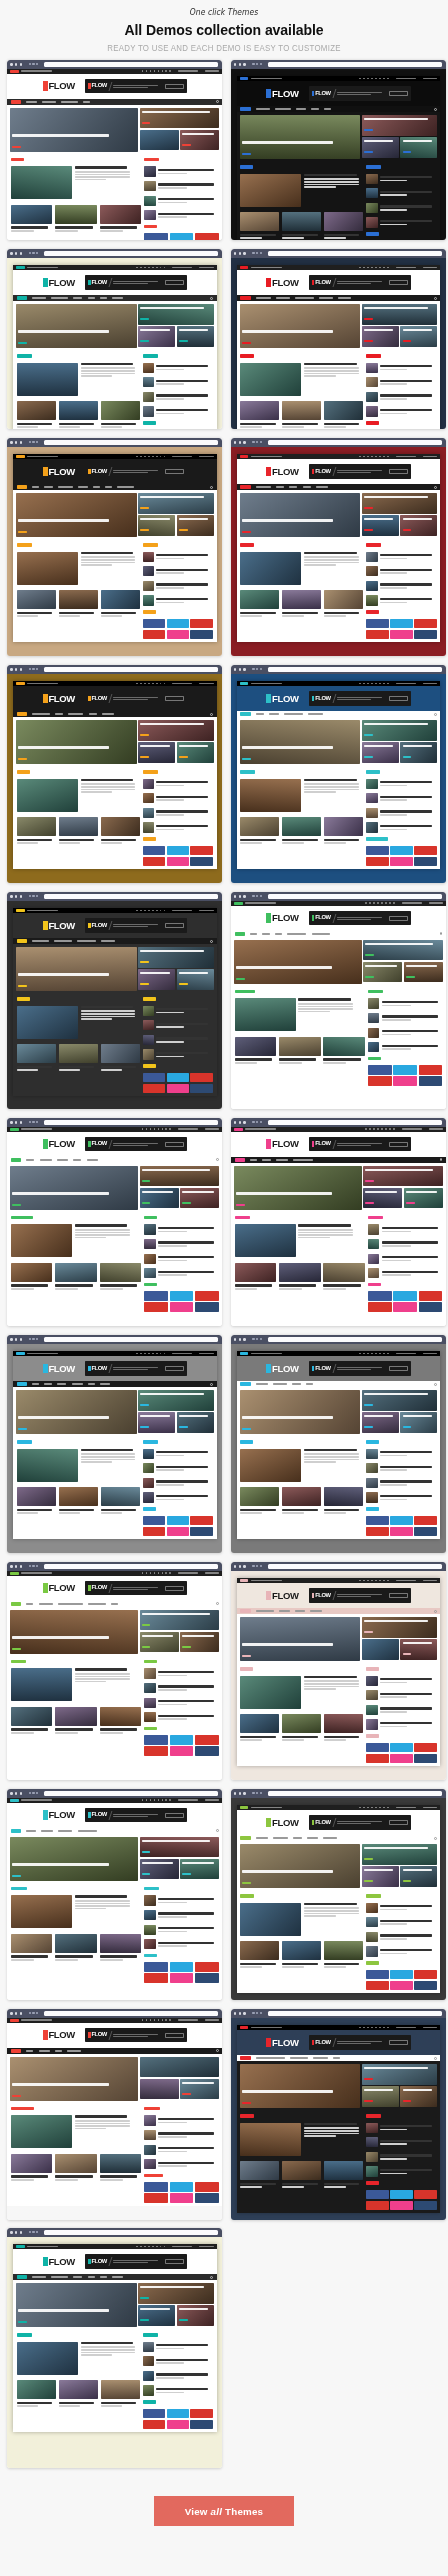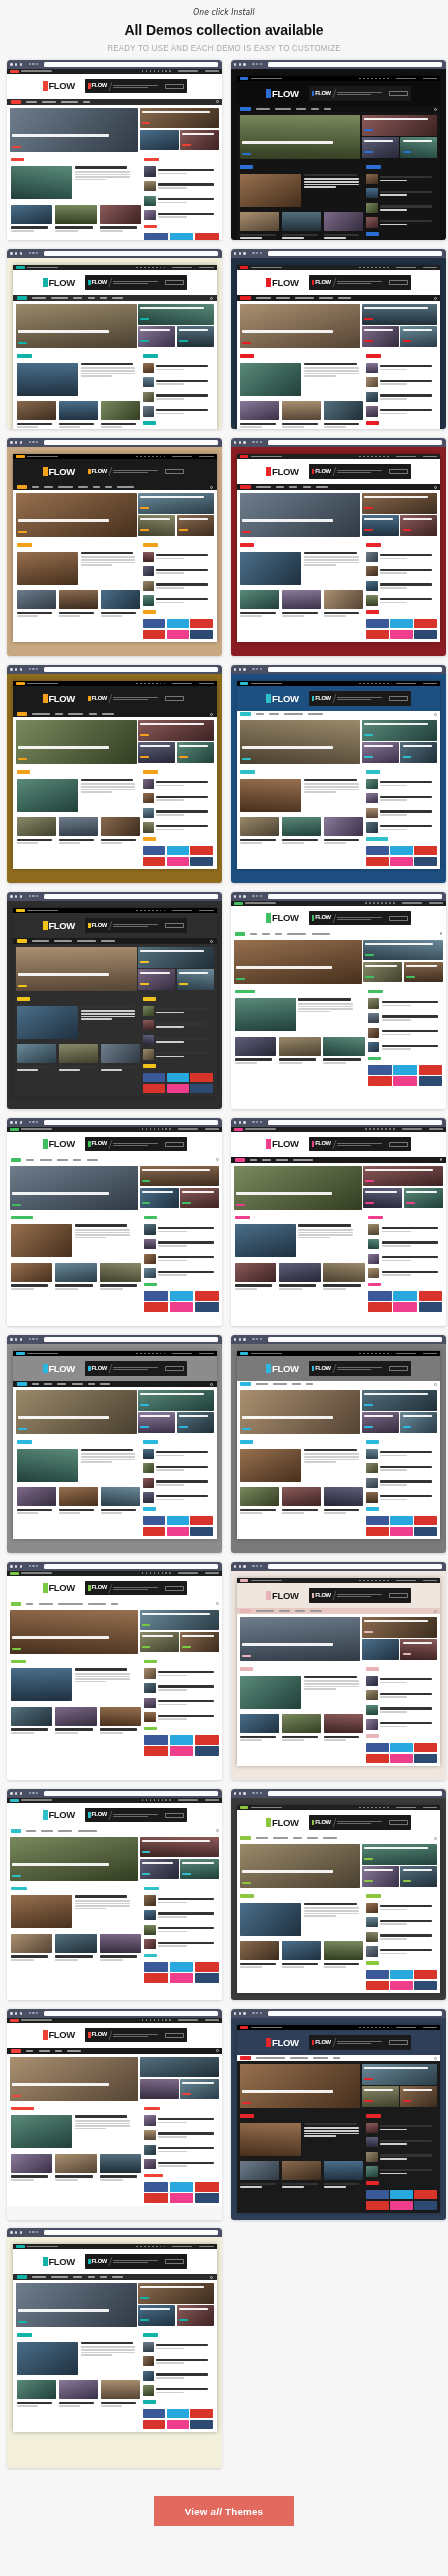--- a/index.html
+++ b/index.html
@@ -98,21 +98,21 @@
     display:inline-block; padding:9.5px 31px; border:0; cursor:pointer;
     font-family:"Liberation Sans Narrow","Liberation Sans",sans-serif;
     font-weight:700; font-size:9.8px; color:#fff; letter-spacing:0.2px;
   }
   .cta-btn em { font-style:italic; font-weight:700; }
 </style>
 </head>
 <body>
 
 <div class="hdr">
-  <div class="eyebrow">One click Install</div>
+  <div class="eyebrow">One click Themes</div>
   <div class="headline">All Demos collection available</div>
   <div class="subhead">READY TO USE AND EACH DEMO IS EASY TO CUSTOMIZE</div>
 </div>
 
 <div class="grid" id="grid" style="height: 2417px;">
     <div class="win left" style="height: 180px; top: 0px;">
       <div class="chrome">
         <div class="dot"></div>
         <div class="dot"></div>
         <div class="dot"></div>

